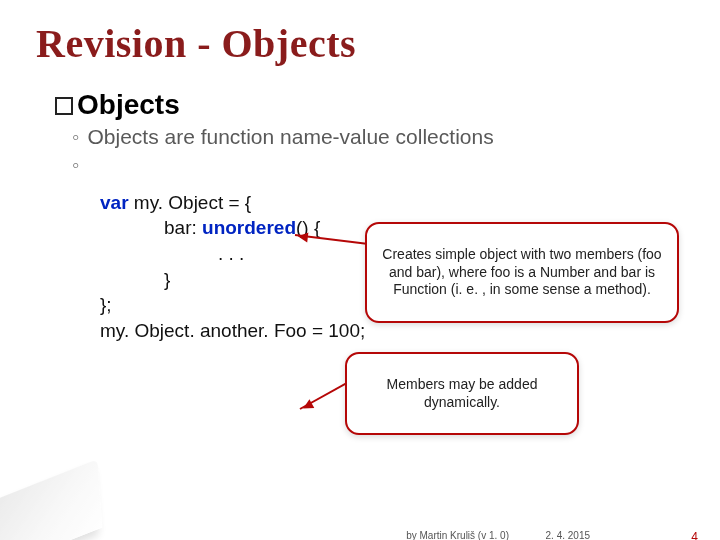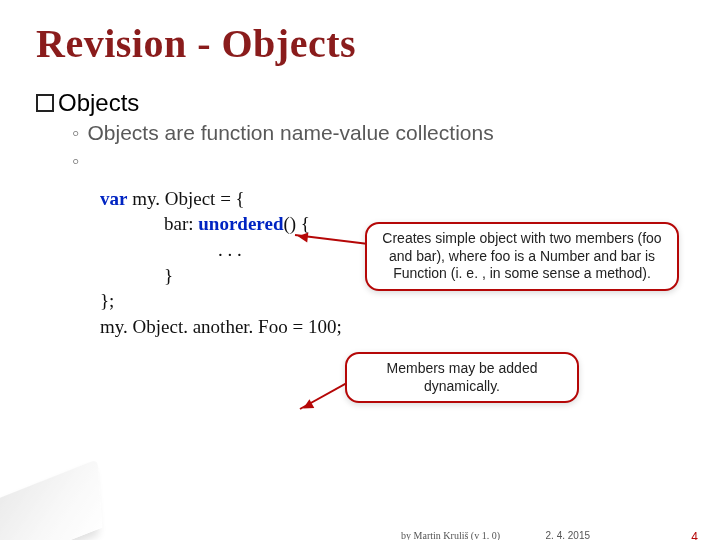--- a/index.html
+++ b/index.html
@@ -14,23 +14,24 @@
   }
   .title {
     font-size: 40px;
     font-weight: bold;
     color: #8a1c1c;
     padding: 20px 0 0 36px;
     letter-spacing: 0.5px;
     font-family: Liberation Serif, serif;
   }
   .section-head {
-    padding: 22px 0 0 36px;
-    font-size: 24px;
+    padding: 22px 0 0 55px;
+    font-size: 28px;
     color: #000;
+    font-weight: bold;
   }
   .section-head .box {
     display: inline-block;
     width: 14px;
     height: 14px;
     border: 2px solid #222;
     margin-right: 4px;
     vertical-align: -1px;
   }
   .bullets {
@@ -40,37 +41,37 @@
   }
   .bullets .row {
     display: flex;
     align-items: baseline;
     gap: 8px;
     line-height: 1.35;
   }
   .bullets .mark { color: #7a7a7a; }
   .codeblock {
     padding: 10px 0 0 100px;
-    font-family: Liberation Serif, serif;
+    font-family: Liberation Sans, sans-serif;
     font-size: 19px;
     color: #111;
     line-height: 1.35;
     position: relative;
   }
   .kw { color: #0024c2; font-weight: bold; }
   .callout {
     position: absolute;
     background: #fff;
     border: 2px solid #b50707;
     border-radius: 14px;
     font-family: "Trebuchet MS", "Verdana", sans-serif;
     font-size: 14px;
     color: #222;
     text-align: center;
-    padding: 6px 10px;
+    padding: 22px 10px;
     line-height: 1.25;
     box-shadow: 0 2px 6px rgba(0,0,0,.15);
   }
   .callout1 { left: 365px; top: 222px; width: 290px; }
   .callout2 { left: 345px; top: 352px; width: 210px; }
   .arrow {
     position: absolute;
     height: 0;
     border-top: 2.5px solid #b50707;
     transform-origin: left center;
@@ -86,21 +87,21 @@
   .arrow1 { left: 295px; top: 234px; width: 72px; transform: rotate(7deg); }
   .arrow2 { left: 300px; top: 408px; width: 60px; transform: rotate(-29deg); }
   .footer {
     position: absolute;
     bottom: 10px;
     left: 0;
     right: 0;
     font-size: 10px;
     color: #555;
   }
-  .footer-center { position: absolute; right: 220px; font-family: Liberation Serif, serif; }
+  .footer-center { position: absolute; right: 211px; }
   .footer-date { position: absolute; right: 130px; }
   .footer-num { position: absolute; right: 22px; color: #b50707; font-size: 12px; }
   .corner {
     position: absolute;
     left: -10px;
     bottom: -10px;
     width: 110px;
     height: 70px;
     background: linear-gradient(135deg, #ddd 0%, #f5f5f5 60%, #fff 100%);
     transform: skewY(-18deg) rotate(-4deg);

